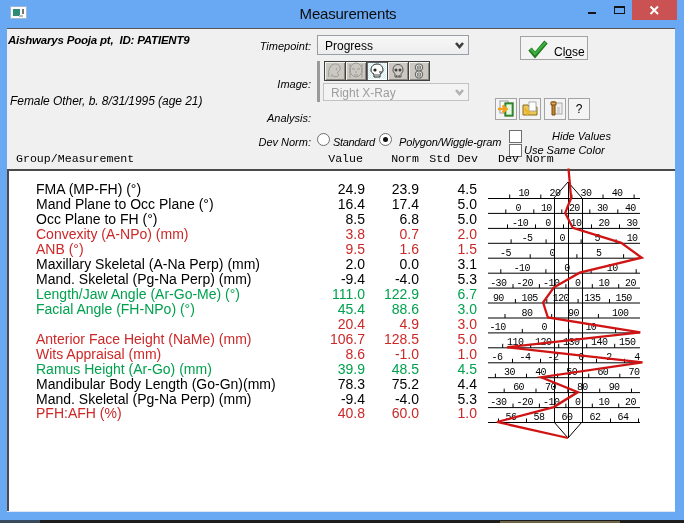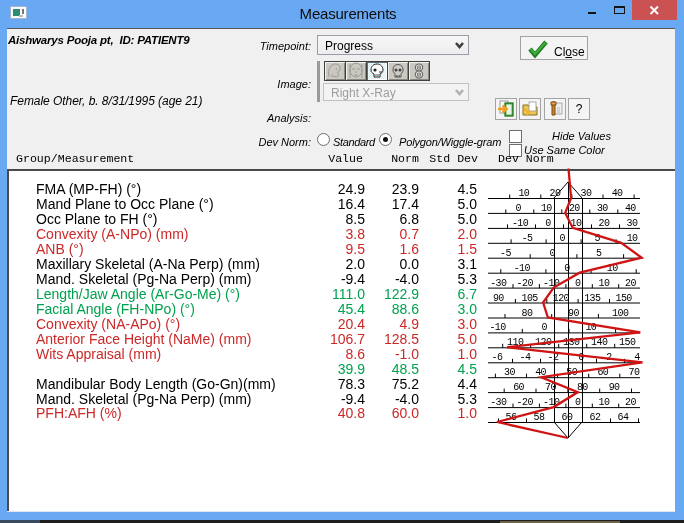--- a/index.html
+++ b/index.html
@@ -183,24 +183,24 @@
 <div id="tablerows" style="position:absolute;left:0;top:0;">
 <div class="trow" style="top:183.4px;color:#000000"><span class="tname">FMA (MP-FH) (°)</span><span class="num n1">24.9</span><span class="num n2">23.9</span><span class="num n3">4.5</span></div>
 <div class="trow" style="top:198.3px;color:#000000"><span class="tname">Mand Plane to Occ Plane (°)</span><span class="num n1">16.4</span><span class="num n2">17.4</span><span class="num n3">5.0</span></div>
 <div class="trow" style="top:213.3px;color:#000000"><span class="tname">Occ Plane to FH (°)</span><span class="num n1">8.5</span><span class="num n2">6.8</span><span class="num n3">5.0</span></div>
 <div class="trow" style="top:228.2px;color:#cc2828"><span class="tname">Convexity (A-NPo) (mm)</span><span class="num n1">3.8</span><span class="num n2">0.7</span><span class="num n3">2.0</span></div>
 <div class="trow" style="top:243.1px;color:#cc2828"><span class="tname">ANB (°)</span><span class="num n1">9.5</span><span class="num n2">1.6</span><span class="num n3">1.5</span></div>
 <div class="trow" style="top:258.1px;color:#000000"><span class="tname">Maxillary Skeletal (A-Na Perp) (mm)</span><span class="num n1">2.0</span><span class="num n2">0.0</span><span class="num n3">3.1</span></div>
 <div class="trow" style="top:273.0px;color:#000000"><span class="tname">Mand. Skeletal (Pg-Na Perp) (mm)</span><span class="num n1">-9.4</span><span class="num n2">-4.0</span><span class="num n3">5.3</span></div>
 <div class="trow" style="top:287.9px;color:#00a14e"><span class="tname">Length/Jaw Angle (Ar-Go-Me) (°)</span><span class="num n1">111.0</span><span class="num n2">122.9</span><span class="num n3">6.7</span></div>
 <div class="trow" style="top:302.9px;color:#00a14e"><span class="tname">Facial Angle (FH-NPo) (°)</span><span class="num n1">45.4</span><span class="num n2">88.6</span><span class="num n3">3.0</span></div>
-<div class="trow" style="top:317.8px;color:#cc2828"><span class="tname">Convexity (NA-APo) (°)</span><span class="num n1">20.4</span><span class="num n2">4.9</span><span class="num n3">3.0</span></div>
+<div class="trow" style="top:317.8px;color:#cc2828"><span class="num n1">20.4</span><span class="num n2">4.9</span><span class="num n3">3.0</span></div>
 <div class="trow" style="top:332.7px;color:#cc2828"><span class="tname">Anterior Face Height (NaMe) (mm)</span><span class="num n1">106.7</span><span class="num n2">128.5</span><span class="num n3">5.0</span></div>
 <div class="trow" style="top:347.7px;color:#cc2828"><span class="tname">Wits Appraisal (mm)</span><span class="num n1">8.6</span><span class="num n2">-1.0</span><span class="num n3">1.0</span></div>
-<div class="trow" style="top:362.6px;color:#00a14e"><span class="num n1">39.9</span><span class="num n2">48.5</span><span class="num n3">4.5</span></div>
+<div class="trow" style="top:362.6px;color:#00a14e"><span class="tname">Ramus Height (Ar-Go) (mm)</span><span class="num n1">39.9</span><span class="num n2">48.5</span><span class="num n3">4.5</span></div>
 <div class="trow" style="top:377.5px;color:#000000"><span class="tname">Mandibular Body Length (Go-Gn)(mm)</span><span class="num n1">78.3</span><span class="num n2">75.2</span><span class="num n3">4.4</span></div>
 <div class="trow" style="top:392.5px;color:#000000"><span class="tname">Mand. Skeletal (Pg-Na Perp) (mm)</span><span class="num n1">-9.4</span><span class="num n2">-4.0</span><span class="num n3">5.3</span></div>
 <div class="trow" style="top:407.4px;color:#cc2828"><span class="tname">PFH:AFH (%)</span><span class="num n1">40.8</span><span class="num n2">60.0</span><span class="num n3">1.0</span></div>
 </div>
 <svg id="graph" style="position:absolute;left:0;top:0;" width="684" height="523" viewBox="0 0 684 523">
 <g stroke="#000" stroke-width="1" fill="none">
 <line x1="488.0" y1="198.5" x2="640.0" y2="198.5"></line>
 <line x1="509.7" y1="194.5" x2="509.7" y2="198.5"></line>
 <line x1="540.8" y1="194.5" x2="540.8" y2="198.5"></line>
 <line x1="571.9" y1="194.5" x2="571.9" y2="198.5"></line>

